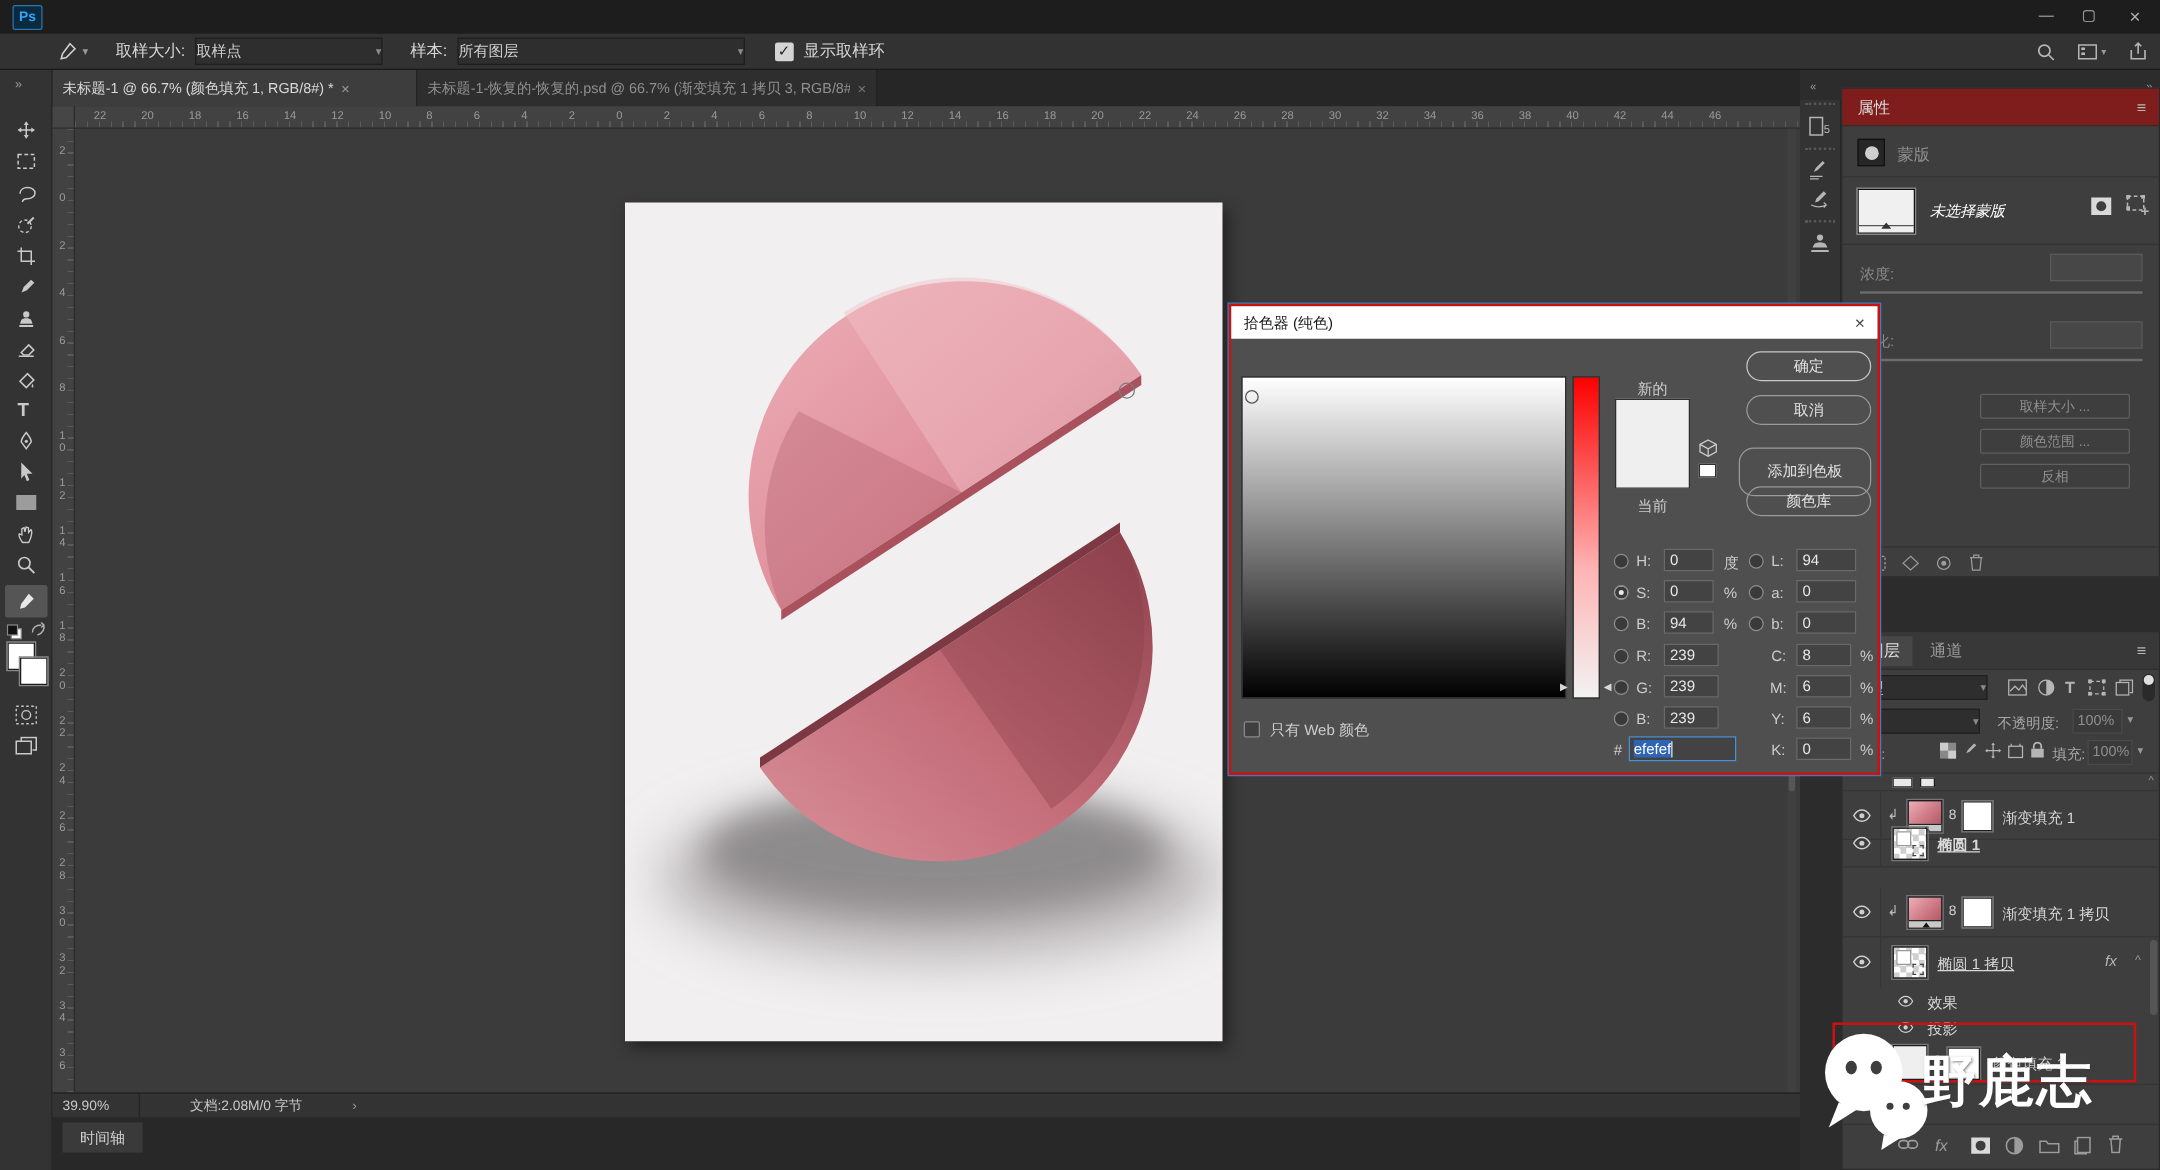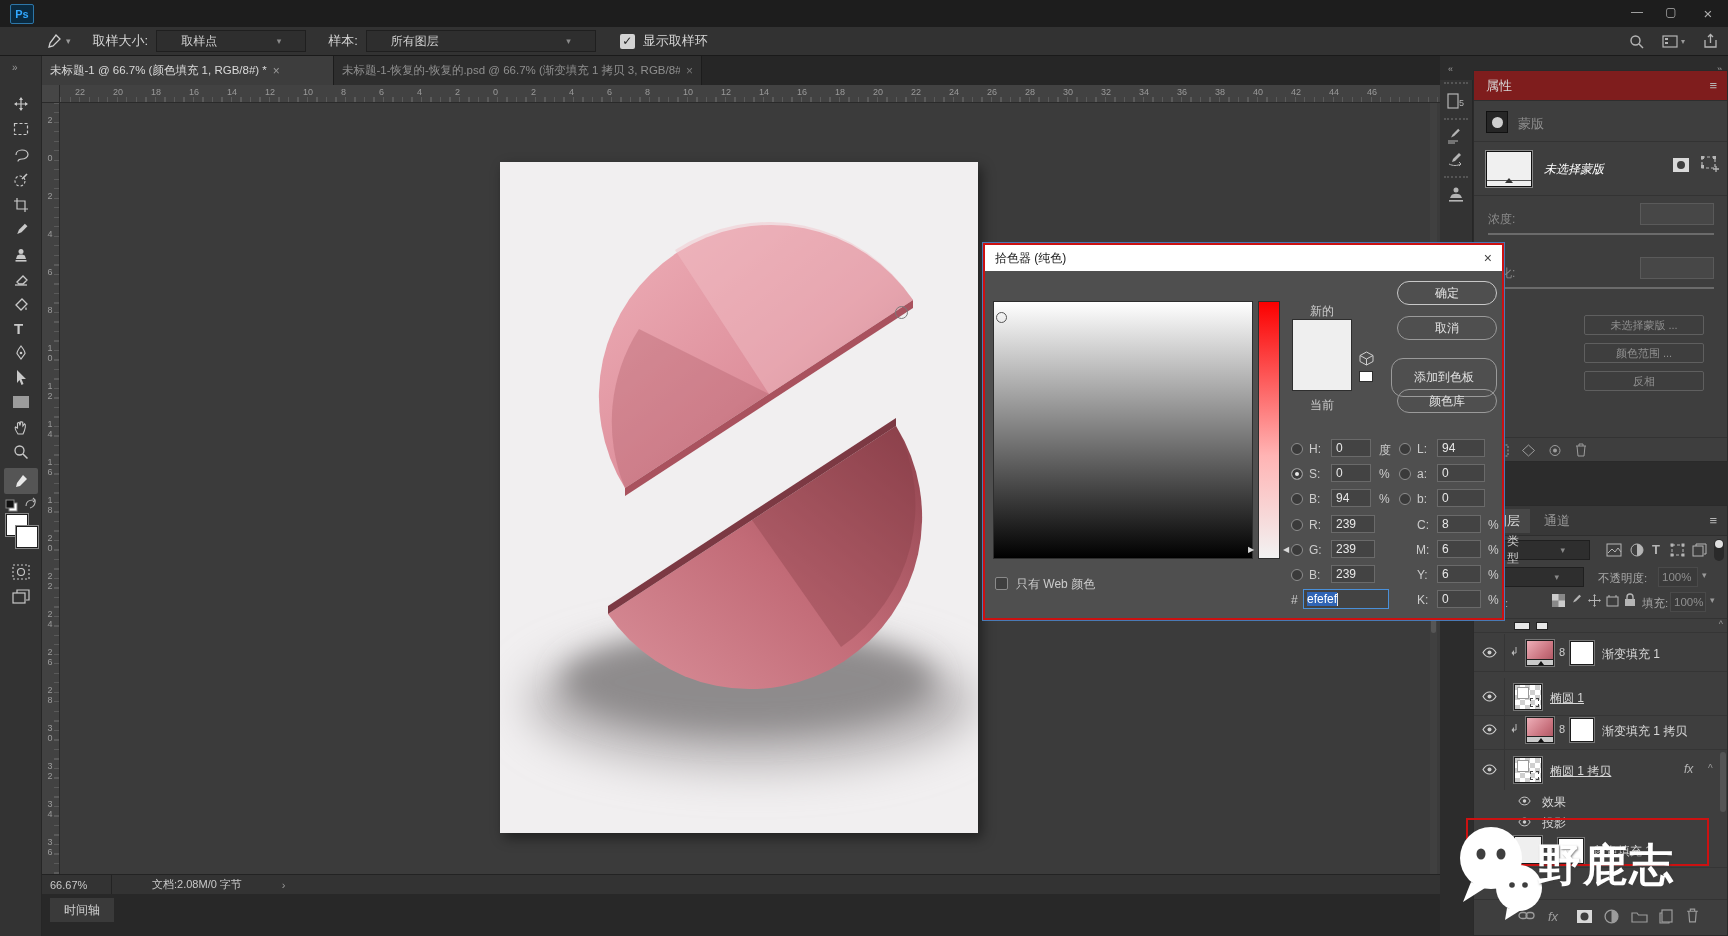--- a/index.html
+++ b/index.html
@@ -3,21 +3,21 @@
 <meta charset="utf-8">
 <style>
   * { margin:0; padding:0; box-sizing:border-box; }
   html,body { width:1728px; height:936px; background:#2c2c2c; overflow:hidden;
     font-family:"Liberation Sans","DejaVu Sans",sans-serif; }
   .abs { position:absolute; }
   .txt { color:#d6d6d6; font-size:13px; white-space:nowrap; }
   .dim { color:#9a9a9a; }
   svg { display:block; }
   .dd { background:#2e2e2e; border:1px solid #1f1f1f; color:#cfcfcf; font-size:12px;
-        display:flex; align-items:center; padding:0 24px;gap:36px; }
+        display:flex; align-items:center; padding:0 0;gap:36px; }
   .dd .car { margin-left:auto; color:#8a8a8a; font-size:9px; }
   .pill-btn { border:1px solid #c8c8c8; border-radius:12px; color:#e2e2e2; font-size:12px;
         display:flex; align-items:center; justify-content:center; background:transparent; }
   .pinput { background:#434343; border:1px solid #6a6a6a; color:#e8e8e8; font-size:12px;
         padding:1px 4px; }
   .radio { width:12px; height:12px; border-radius:50%; border:1px solid #8d8d8d; background:#3a3a3a; }
   .rlab { color:#cccccc; font-size:12px; }
   .ghost-btn { border:1px solid #5f5f5f; border-radius:2px; color:#8f8f8f; font-size:11px;
         display:flex; align-items:center; justify-content:center; }
   .lrow { position:absolute; left:0; right:0; border-bottom:1px solid #353535; }
@@ -298,21 +298,21 @@
     </svg>
   </div>
 
   <div class="abs" style="left:853px;top:221px;width:13px;height:13px;border:1.5px solid #7a7a7a;border-radius:50%;"></div>
   <div class="abs" style="left:1388px;top:18px;width:7px;height:771px;background:#404040;">
     <div style="position:absolute;left:1px;top:200px;width:5px;height:330px;background:#565656;border-radius:3px;"></div>
   </div>
 </div>
 
 <div class="abs" style="left:42px;top:874px;width:1398px;height:20px;background:#333333;border-top:1px solid #232323;display:flex;align-items:center;">
-  <span style="color:#c9c9c9;font-size:11px;padding:0 8px;border-right:1px solid #232323;height:100%;display:flex;align-items:center;min-width:70px;">66.67%</span>
+  <span style="color:#c9c9c9;font-size:11px;padding:0 8px;border-right:1px solid #232323;height:100%;display:flex;align-items:center;min-width:70px;">39.90%</span>
   <span style="color:#c9c9c9;font-size:11px;margin-left:40px;">文档:2.08M/0 字节</span>
   <span class="dim" style="font-size:11px;margin-left:40px;">›</span>
 </div>
 <div class="abs" style="left:42px;top:894px;width:1398px;height:42px;background:#282828;">
   <div style="position:absolute;left:8px;top:4px;height:24px;padding:0 14px;background:#3a3a3a;color:#cfcfcf;font-size:12px;display:flex;align-items:center;">时间轴</div>
 </div>
 
 <div class="abs" style="left:1440px;top:56px;width:288px;height:880px;background:#2c2c2c;">
   <span class="dim" style="position:absolute;left:8px;top:8px;font-size:9px;">«</span>
   <span class="dim" style="position:absolute;right:6px;top:8px;font-size:9px;">»</span>
@@ -378,21 +378,21 @@
           <path d="M16 11v6M13 14h6" stroke="#b5b5b5" stroke-width="1.3"></path>
         </svg>
       </span>
     <div style="position:absolute;left:0;top:124px;width:100%;border-top:1px solid #333;"></div>
     <span style="position:absolute;left:14px;top:140px;color:#8a8a8a;font-size:12px;">浓度:</span>
     <div style="position:absolute;left:166px;top:132px;width:74px;height:22px;background:#474747;border:1px solid #5a5a5a;"></div>
     <div style="position:absolute;left:14px;top:162px;width:226px;height:2px;background:#6b6b6b;"></div>
     <span style="position:absolute;left:14px;top:194px;color:#8a8a8a;font-size:12px;">羽化:</span>
     <div style="position:absolute;left:166px;top:186px;width:74px;height:22px;background:#474747;border:1px solid #5a5a5a;"></div>
     <div style="position:absolute;left:14px;top:216px;width:226px;height:2px;background:#6b6b6b;"></div>
-    <div class="ghost-btn" style="position:absolute;left:110px;top:244px;width:120px;height:20px;">未选择蒙版 ...</div>
+    <div class="ghost-btn" style="position:absolute;left:110px;top:244px;width:120px;height:20px;">取样大小 ...</div>
     <div class="ghost-btn" style="position:absolute;left:110px;top:272px;width:120px;height:20px;">颜色范围 ...</div>
     <div class="ghost-btn" style="position:absolute;left:110px;top:300px;width:120px;height:20px;">反相</div>
     <div style="position:absolute;left:0;top:366px;width:100%;border-top:1px solid #333;"></div>
     <span style="position:absolute;left:20px;top:373px;">
         <svg width="15" height="13" viewBox="0 0 15 13">
           <rect x="1" y="1" width="13" height="11" fill="none" stroke="#9c9c9c" stroke-dasharray="2 1.5"></rect>
         </svg>
       </span>
     <span style="position:absolute;left:47px;top:373px;">
         <svg width="15" height="13" viewBox="0 0 15 13">
@@ -523,21 +523,21 @@
           </svg>
         </span>
       <div class="thumbb" style="position:absolute;left:52px;top:6px;width:28px;height:26px;background:linear-gradient(135deg,#eeafb8,#c8717d 60%,#a5515d);">
         <div style="position:absolute;left:0;bottom:0;width:100%;height:6px;background:#c9c9c9;border-top:1px solid #222;"></div>
         <div style="position:absolute;left:11px;bottom:0;width:0;height:0;border-left:3px solid transparent;border-right:3px solid transparent;border-bottom:4px solid #111;"></div>
       </div>
       <span style="position:absolute;left:85px;top:12px;color:#cfcfcf;font-size:11px;">8</span>
       <div class="thumbb" style="position:absolute;left:96px;top:7px;width:24px;height:24px;background:#ffffff;"></div>
       <span class="lname" style="position:absolute;left:128px;top:12px;">渐变填充 1</span>
     </div>
-    <div class="lrow" style="top:172px;height:38px;">
+    <div class="lrow" style="top:150px;height:38px;font-weight:bold;">
       <span style="position:absolute;left:8px;top:13px;">
           <svg width="15" height="11" viewBox="0 0 15 11">
             <path d="M1 5.5C3 2 5 1 7.5 1S12 2 14 5.5C12 9 10 10 7.5 10S3 9 1 5.5z" fill="none" stroke="#cfcfcf" stroke-width="1.1"></path>
             <circle cx="7.5" cy="5.5" r="2" fill="#cfcfcf"></circle>
           </svg>
         </span>
       <div style="position:absolute;left:30px;top:0;bottom:0;border-left:1px solid #353535;"></div>
       <div class="thumbb checker" style="position:absolute;left:40px;top:6px;width:28px;height:26px;">
         <div style="position:absolute;left:2px;top:2px;width:12px;height:12px;background:#fff;border:1px solid #999;"></div>
         <div style="position:absolute;right:2px;bottom:2px;width:9px;height:9px;border:1px dashed #444;"></div>

